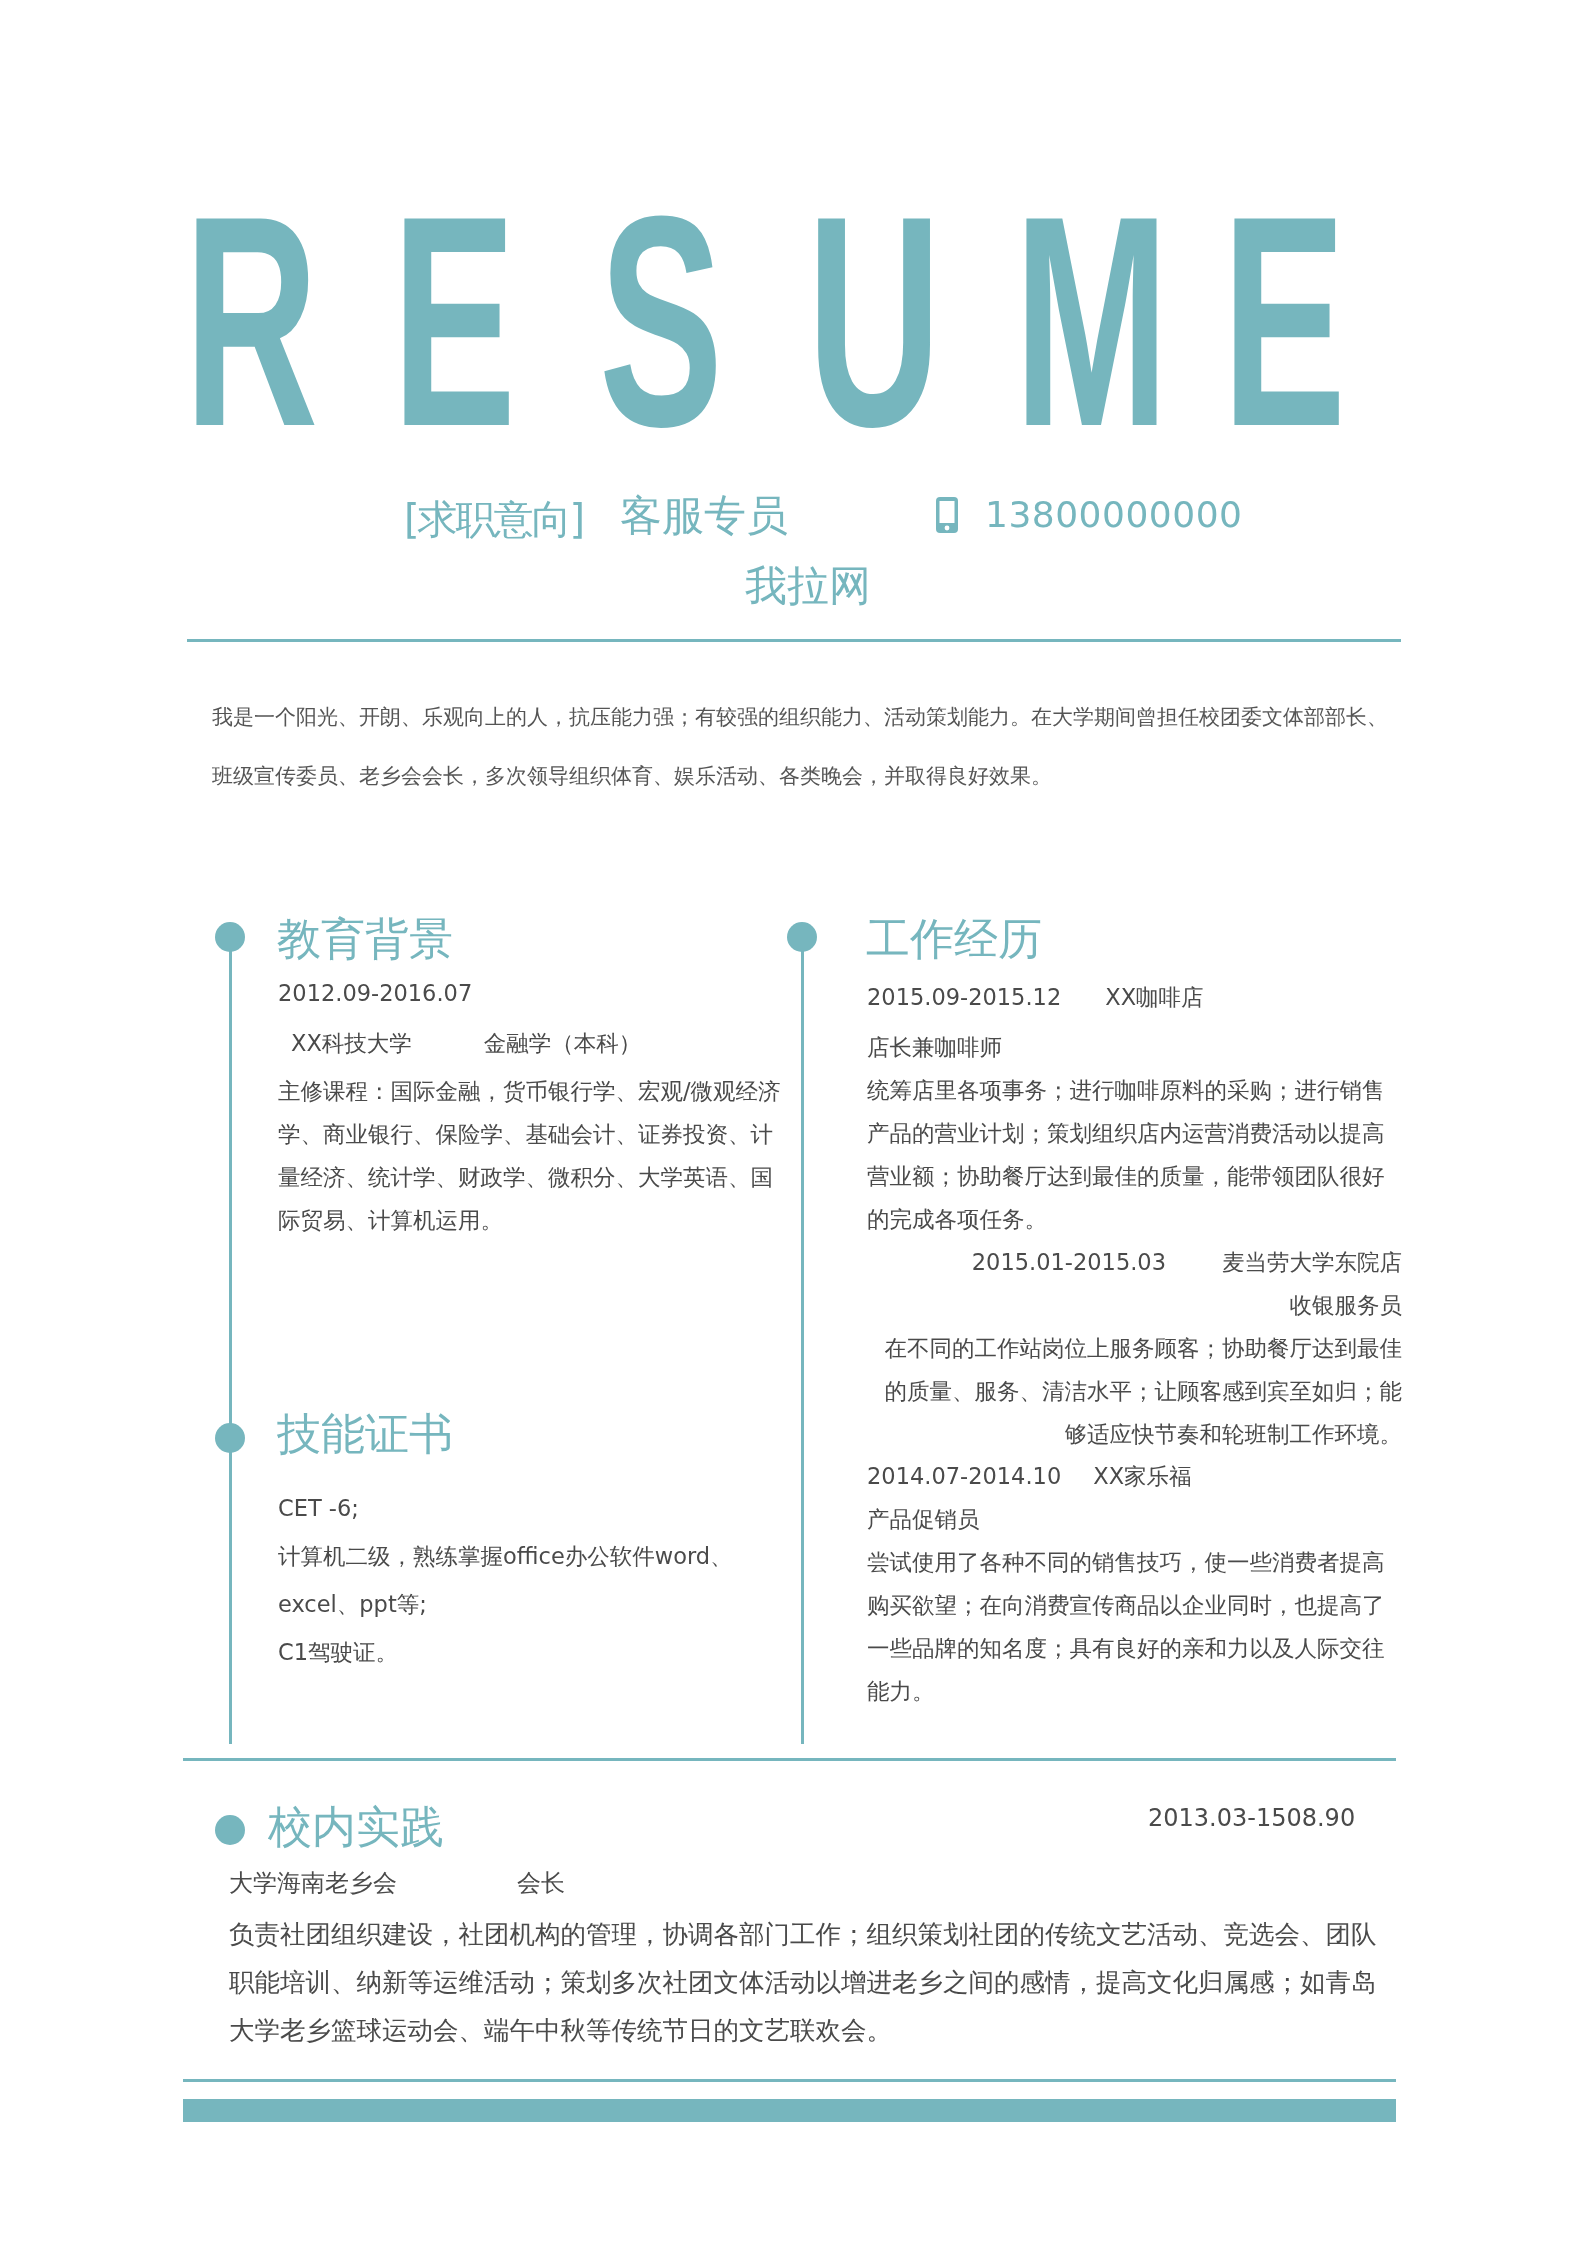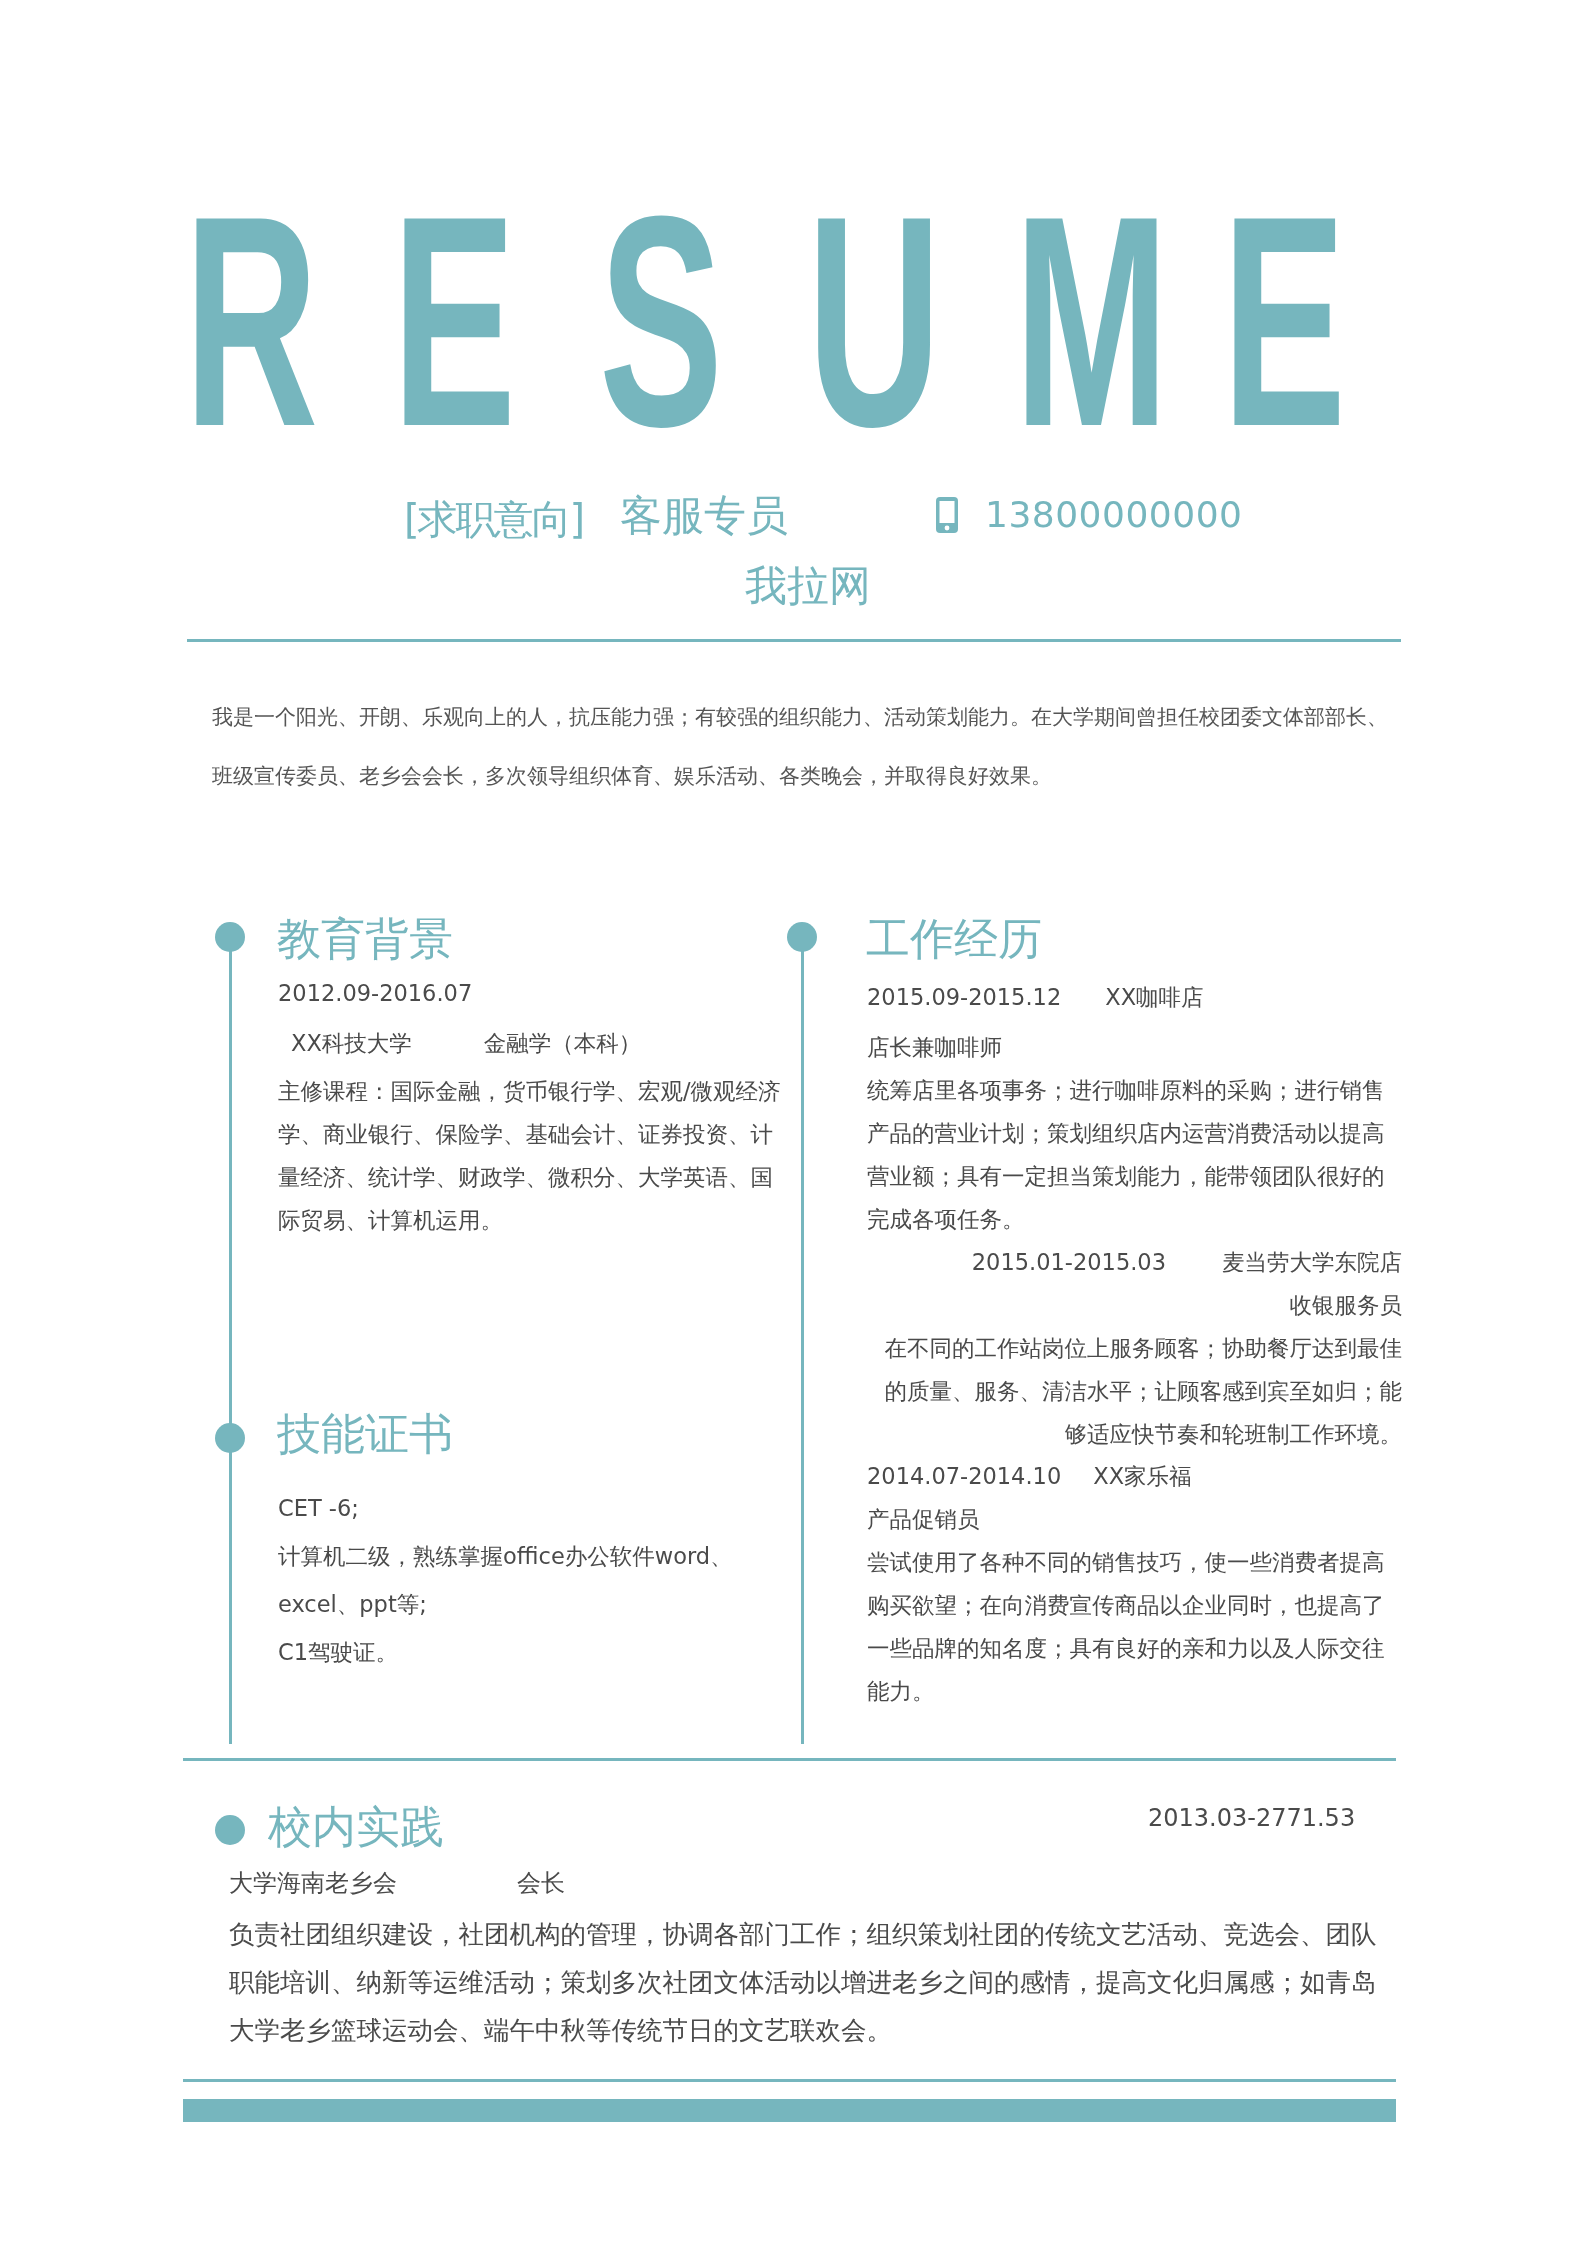--- a/index.html
+++ b/index.html
@@ -75,39 +75,39 @@
   <div>C1驾驶证。</div>
 </div>
 
 <div class="vline" style="left:801px; top:937px; height:807px;"></div>
 <div class="dot" style="left:787px; top:922px;"></div>
 <div class="sec-head" style="left:866px; top:917px;">工作经历</div>
 
 <div class="body-txt" style="left:867px; top:976px; width:530px;">
   <div style="margin-bottom:7px;"><span>2015.09-2015.12</span><span class="gap" style="width:44px;"></span><span>XX咖啡店</span></div>
   <div>店长兼咖啡师</div>
-  <div>统筹店里各项事务；进行咖啡原料的采购；进行销售产品的营业计划；策划组织店内运营消费活动以提高营业额；具有一定担当策划能力，能带领团队很好的完成各项任务。</div>
+  <div>统筹店里各项事务；进行咖啡原料的采购；进行销售产品的营业计划；策划组织店内运营消费活动以提高营业额；协助餐厅达到最佳的质量，能带领团队很好的完成各项任务。</div>
 </div>
 
 <div class="body-txt" style="left:872px; top:1241px; width:530px;text-align:right;">
   <div><span>2015.01-2015.03</span><span class="gap" style="width:56px;"></span><span>麦当劳大学东院店</span></div>
   <div>收银服务员</div>
   <div>在不同的工作站岗位上服务顾客；协助餐厅达到最佳的质量、服务、清洁水平；让顾客感到宾至如归；能够适应快节奏和轮班制工作环境。</div>
 </div>
 
 <div class="body-txt" style="left:867px; top:1455px; width:530px;">
   <div><span>2014.07-2014.10</span><span class="gap" style="width:32px;"></span><span>XX家乐福</span></div>
   <div>产品促销员</div>
   <div>尝试使用了各种不同的销售技巧，使一些消费者提高购买欲望；在向消费宣传商品以企业同时，也提高了一些品牌的知名度；具有良好的亲和力以及人际交往能力。</div>
 </div>
 
 <div class="rule" style="left:183px; top:1758px; width:1213px; height:3px;"></div>
 
 <div class="dot" style="left:215px; top:1815px;"></div>
 <div class="sec-head" style="left:268px; top:1805px;">校内实践</div>
-<div class="body-txt" style="left:1148px; top:1797px; font-size:24px;">2013.03-2771.53</div>
+<div class="body-txt" style="left:1148px; top:1797px; font-size:24px;">2013.03-1508.90</div>
 <div class="body-txt" style="left:229px; top:1862px; font-size:24px;">
   <span>大学海南老乡会</span><span class="gap" style="width:120px;"></span><span>会长</span>
 </div>
 <div class="body-txt" style="left:229px; top:1910px; width:1170px; font-size:25.5px; line-height:48px;">负责社团组织建设，社团机构的管理，协调各部门工作；组织策划社团的传统文艺活动、竞选会、团队职能培训、纳新等运维活动；策划多次社团文体活动以增进老乡之间的感情，提高文化归属感；如青岛大学老乡篮球运动会、端午中秋等传统节日的文艺联欢会。</div>
 
 <div class="rule" style="left:183px; top:2079px; width:1213px; height:3px;"></div>
 <div class="rule" style="left:183px; top:2099px; width:1213px; height:23px;"></div>
 
 </body></html>

